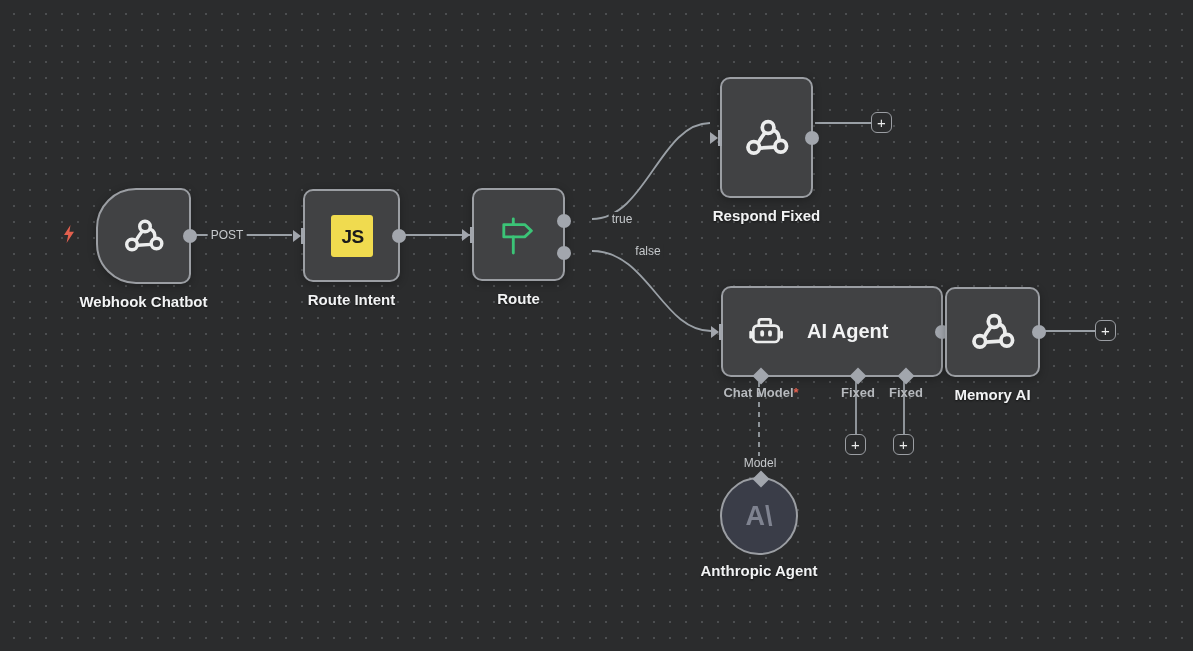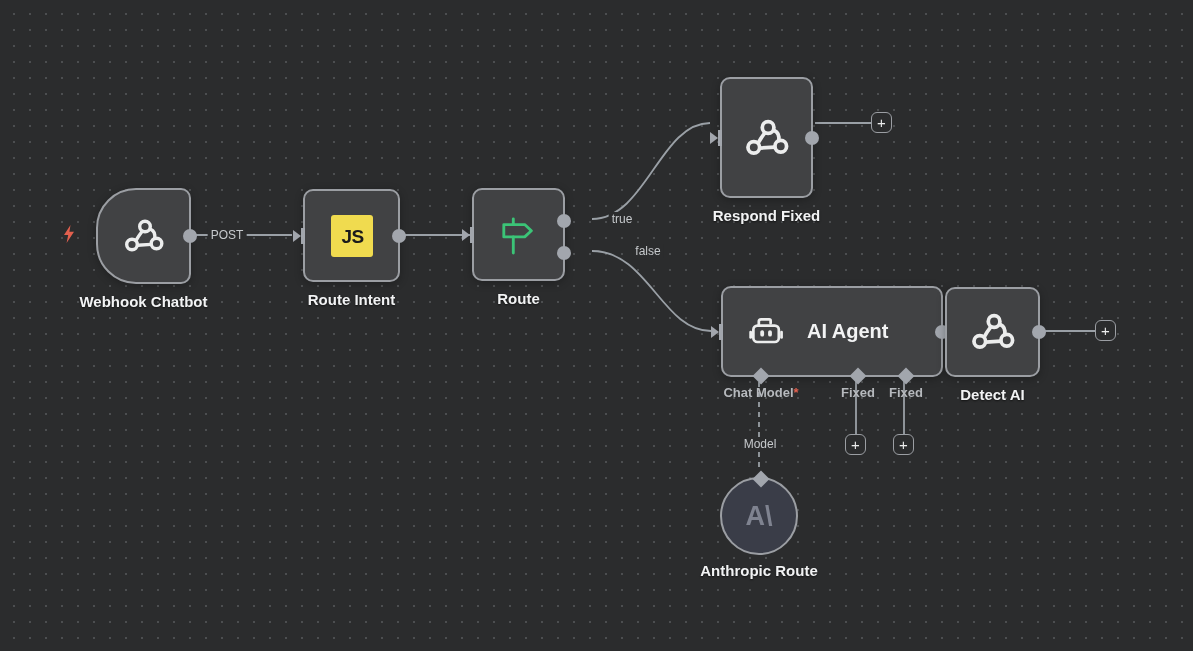--- a/index.html
+++ b/index.html
@@ -186,34 +186,34 @@
       <g fill="none" stroke="#eceded" stroke-width="3.4" stroke-linecap="round">
         <circle cx="21" cy="10.5" r="5.3"></circle>
         <circle cx="8" cy="28.5" r="5.3"></circle>
         <circle cx="32.5" cy="27.5" r="5.3"></circle>
         <path d="M18.2,15.2 Q14.8,19.6 12.2,24.2"></path>
         <path d="M13.6,29.2 L27,28.4"></path>
         <path d="M30.6,22.4 Q31.8,15.6 26.6,13.2"></path>
       </g>
     </svg>
     <div class="out-circle"></div>
-    <div class="node-label">Detect AI</div>
+    <div class="node-label">Memory AI</div>
   </div>
   <div class="plus-btn" style="left:1095px;top:320px">
     <span>+</span>
   </div>
 
   <div class="plus-btn" style="left:845px;top:434px">
     <span>+</span>
   </div>
   <div class="plus-btn" style="left:893px;top:434px">
     <span>+</span>
   </div>
 
-  <div class="edge-label" style="left:760px;top:444px">Model</div>
+  <div class="edge-label" style="left:760px;top:463px">Model</div>
 
   <div class="circle-node" style="left:720px;top:477px">
     <span class="anthropic-logo">A\</span>
     <div class="diamond" style="left:33px;bottom:auto;top:-6px"></div>
-    <div class="node-label" style="top:calc(100% + 9px)">Anthropic Route</div>
+    <div class="node-label" style="top:calc(100% + 9px)">Anthropic Agent</div>
   </div>
 
 </div>
 
 </body></html>

